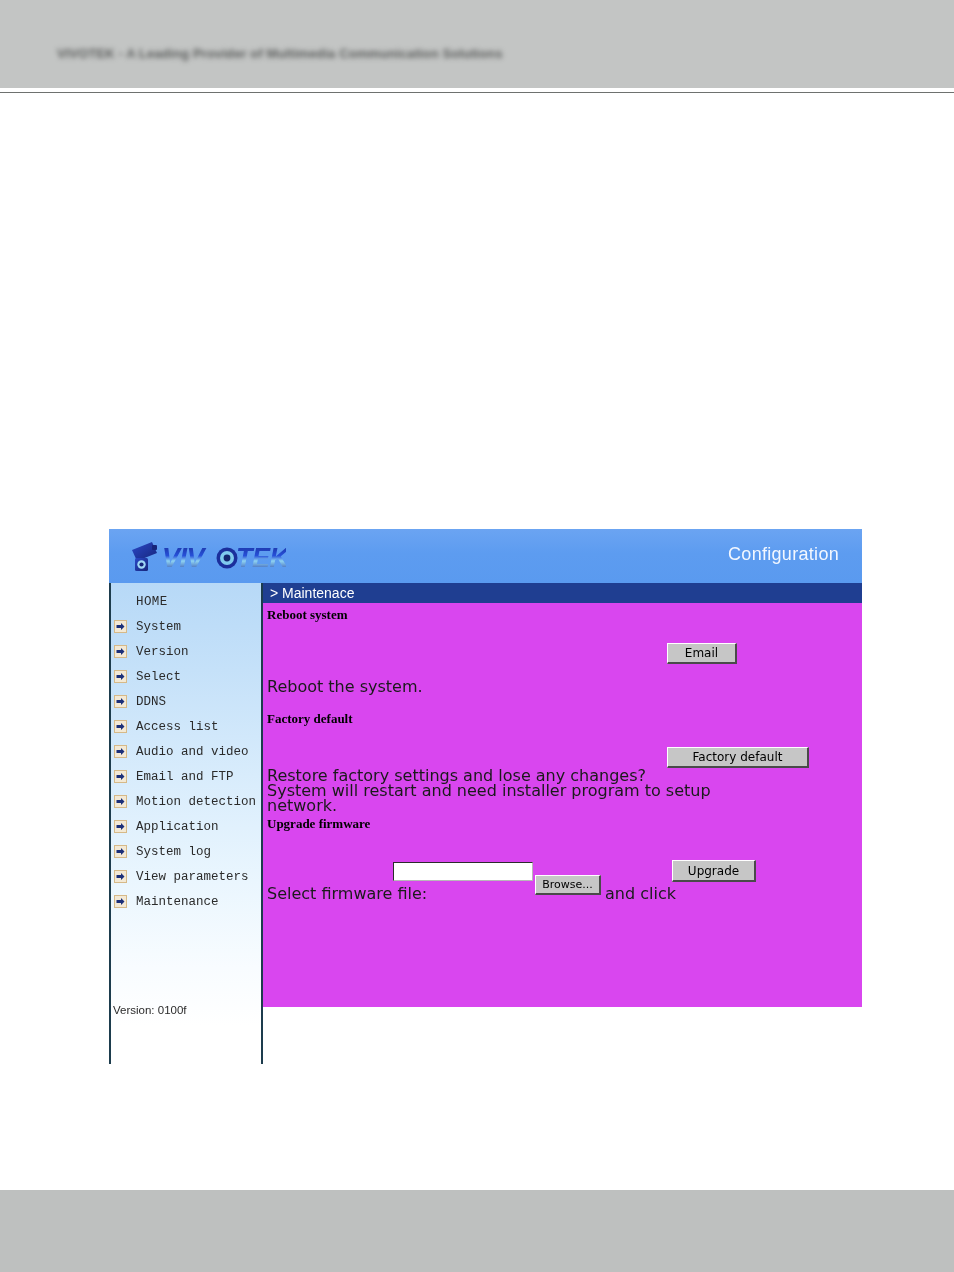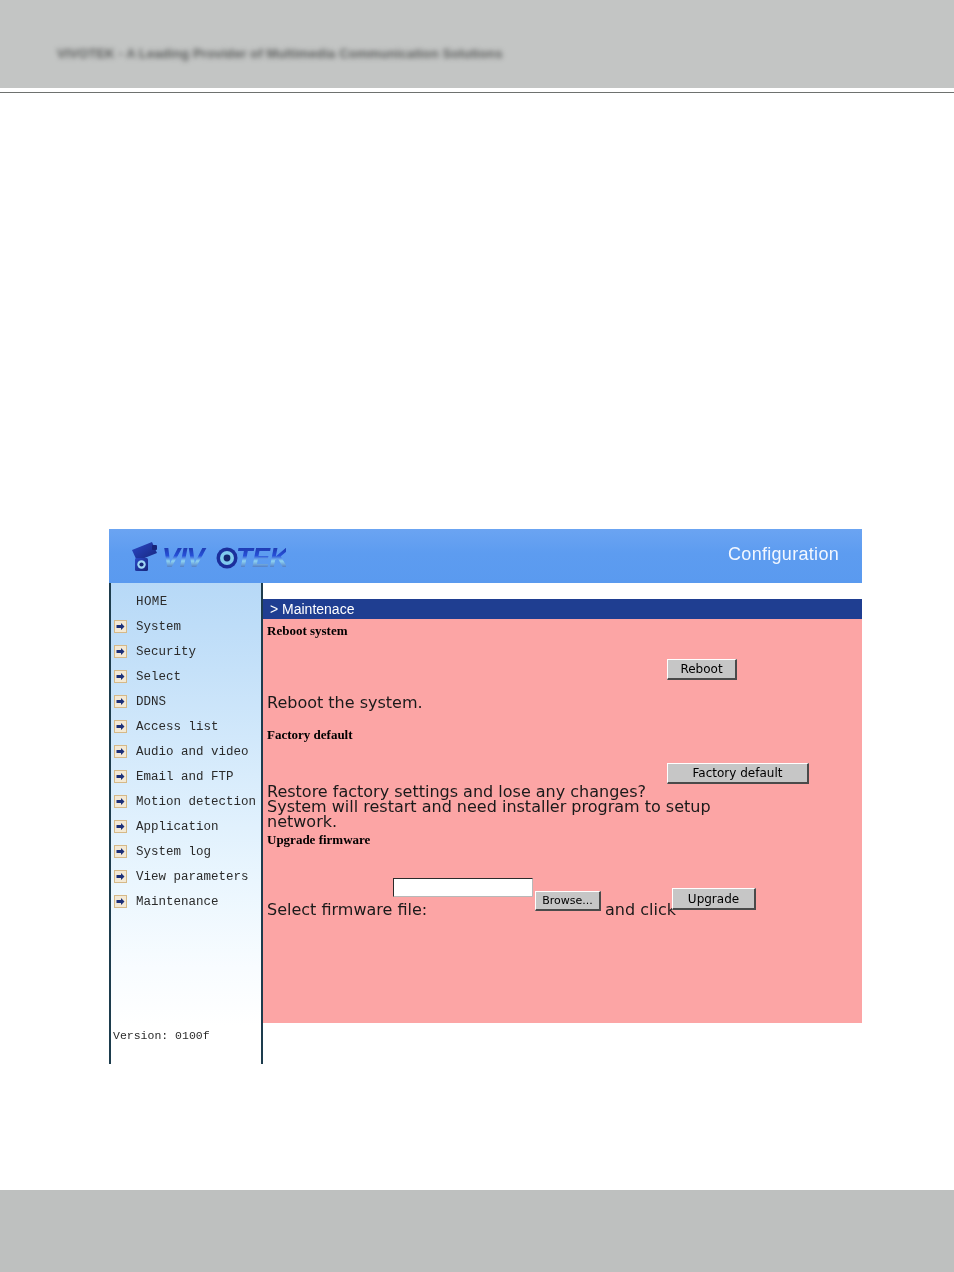--- a/index.html
+++ b/index.html
@@ -145,35 +145,35 @@
     font-size: 12.5px;
     color: #2b2b2b;
     white-space: nowrap;
   }
   .nav-label.home {
     letter-spacing: 0.4px;
   }
   #version-text {
     position: absolute;
     left: 2px;
-    top: 446px;
-    font-family: Liberation Mono, monospace;
+    top: 421px;
+    font-family: Liberation Sans, sans-serif;
     font-size: 11.5px;
     color: #2b2b2b;
     white-space: nowrap;
   }
 
   
   #content {
     position: absolute;
     left: 154px;
-    top: 16px;
+    top: 0;
     width: 599px;
     height: 424px;
-    background: #fca5a5;
+    background: #d946ef;
   }
   #content-title-bar {
     height: 20px;
     background: #1f3e91;
     display: flex;
     align-items: center;
     padding-left: 7px;
   }
   #content-title-bar .title-text {
     font-family: "Liberation Sans", sans-serif;
@@ -243,21 +243,21 @@
 
   #h-factory     { top: 128px; }
   #t-factory     { top: 165px; }
   #btn-factory   { left: 404px; top: 164px; width: 142px; height: 21px; }
 
   #h-upgrade     { top: 233px; }
   #t-selectfile  { top: 283px; }
   #input-file    { left: 130px; top: 279px; width: 140px; height: 19px; }
   #btn-browse    { left: 272px; top: 279px; width: 66px; height: 20px; font-size: 11px; margin-top: 13px; }
   #t-andclick    { position: absolute; left: 342px; top: 283px; }
-  #btn-upgrade   { left: 409px; top: 277px; width: 84px; height: 22px; margin-top: 12px; }
+  #btn-upgrade   { left: 409px; top: 277px; width: 84px; height: 22px; }
 </style>
 </head>
 <body>
 
 <div id="top-banner">
   <div id="top-banner-text">VIVOTEK - A Leading Provider of Multimedia Communication Solutions</div>
 </div>
 <div id="top-rule"></div>
 
 <div id="device-panel">
@@ -315,21 +315,21 @@
         </span>
         <span class="nav-label">System</span>
       </div>
 
       <div class="nav-item">
         <span class="nav-icon">
           <svg width="9" height="9" viewBox="0 0 9 9">
               <path d="M0.5 3 L5 3 L5 1 L8.5 4.5 L5 8 L5 6 L0.5 6 Z" fill="#1b2f7a"></path>
             </svg>
         </span>
-        <span class="nav-label">Security</span>
+        <span class="nav-label">Version</span>
       </div>
 
       <div class="nav-item">
         <span class="nav-icon">
           <svg width="9" height="9" viewBox="0 0 9 9">
               <path d="M0.5 3 L5 3 L5 1 L8.5 4.5 L5 8 L5 6 L0.5 6 Z" fill="#1b2f7a"></path>
             </svg>
         </span>
         <span class="nav-label">Select</span>
       </div>
@@ -420,21 +420,21 @@
     <div id="sidebar-divider"></div>
 
     <div id="content">
 
       <div id="content-title-bar">
         <span class="title-text">&gt; Maintenace</span>
       </div>
 
       <div class="section-heading" id="h-reboot">Reboot system</div>
       <div class="body-text" id="t-reboot">Reboot the system.</div>
-      <button class="win-btn" id="btn-reboot">Reboot</button>
+      <button class="win-btn" id="btn-reboot">Email</button>
 
       <div class="section-heading" id="h-factory">Factory default</div>
       <div class="body-text" id="t-factory">Restore factory settings and lose any changes?
 System will restart and need installer program to setup
 network.</div>
       <button class="win-btn" id="btn-factory">Factory default</button>
 
       <div class="section-heading" id="h-upgrade">Upgrade firmware</div>
       <div class="body-text" id="t-selectfile">Select firmware file:</div>
       <input class="text-input" id="input-file" type="text" value="" style="">

